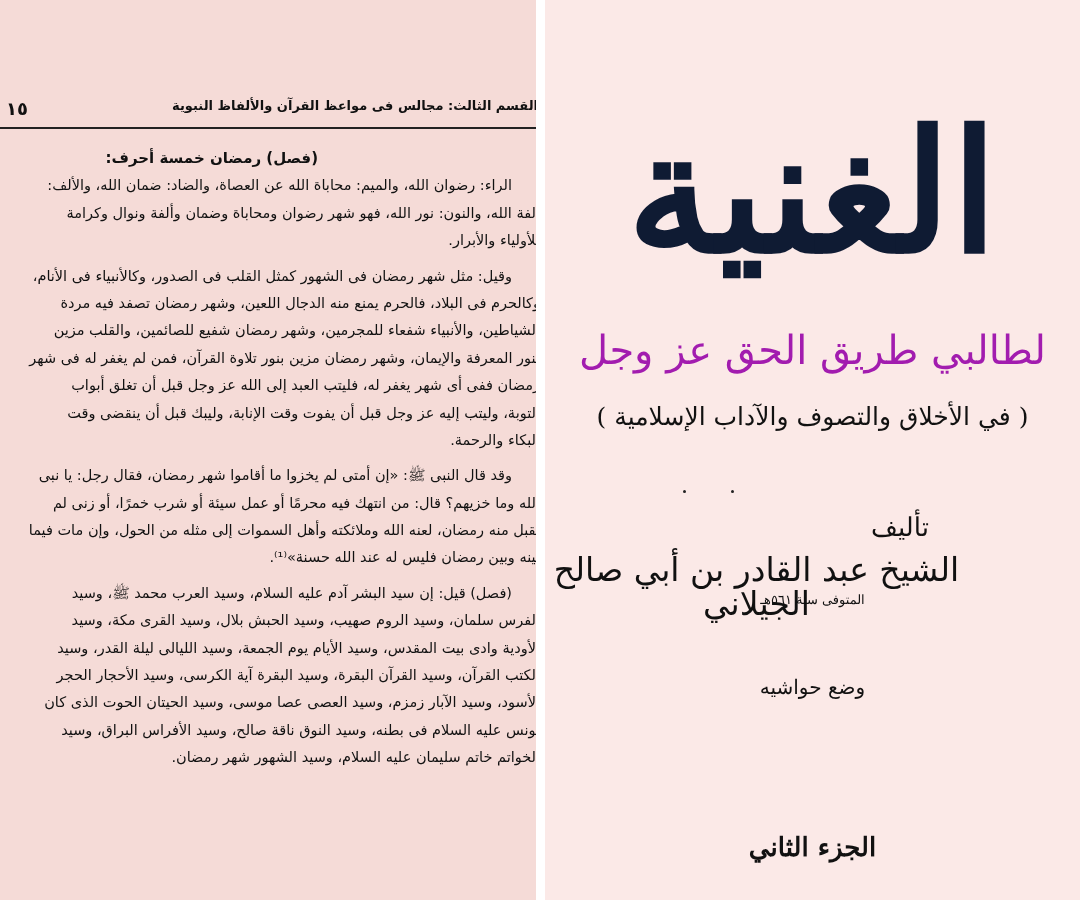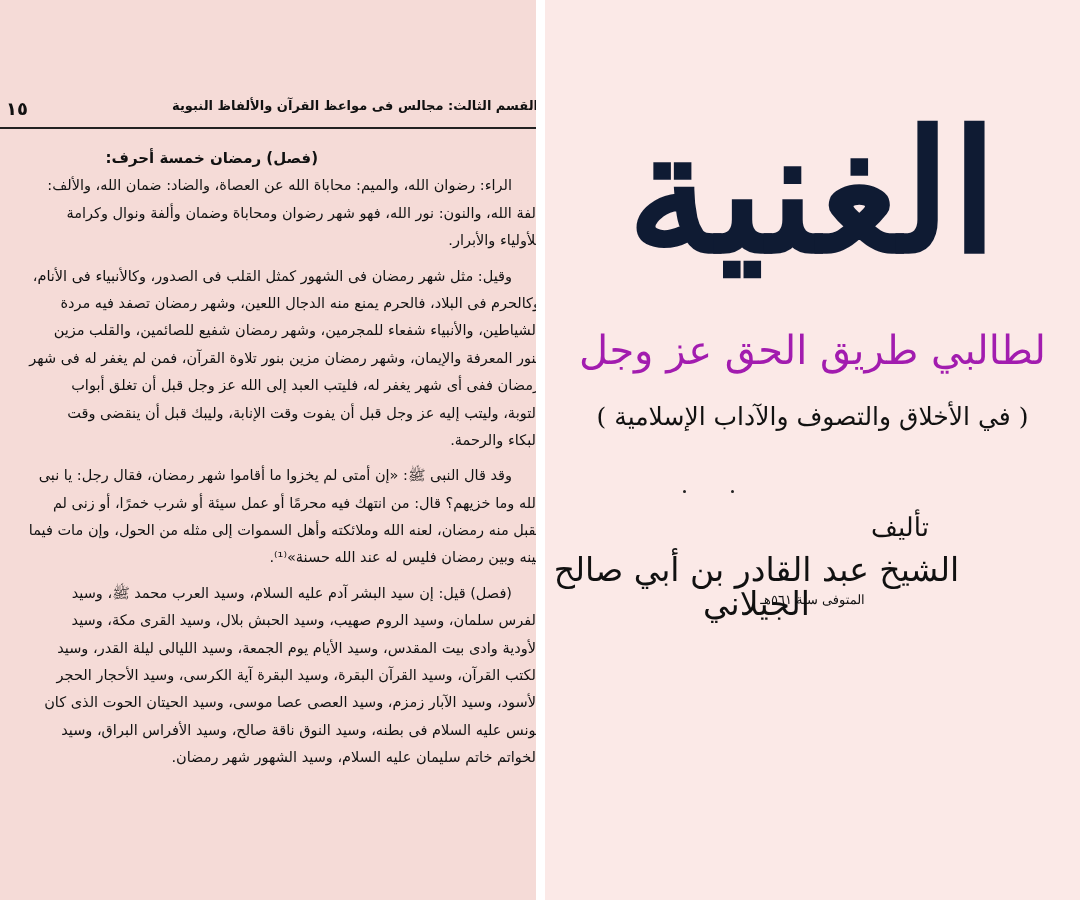--- a/index.html
+++ b/index.html
@@ -131,14 +131,16 @@
 <div class="page-right">
   <div class="cover">
     <div class="main-title">الغنية</div>
     <div class="subtitle">لطالبي طريق الحق عز وجل</div>
     <div class="subtitle2">( في الأخلاق والتصوف والآداب الإسلامية )</div>
     <span class="dot" style="left:138px; top:490px;"></span>
     <span class="dot" style="left:186px; top:490px;"></span>
     <div class="by-label">تأليف</div>
     <div class="author">الشيخ عبد القادر بن أبي صالح الجيلاني</div>
     <div class="death">المتوفى سنة ٥٦١هـ</div>
+    <div class="notes-label">وضع حواشيه</div>
+    <div class="volume">الجزء الثاني</div>
   </div>
 </div>
 
 </body></html>

